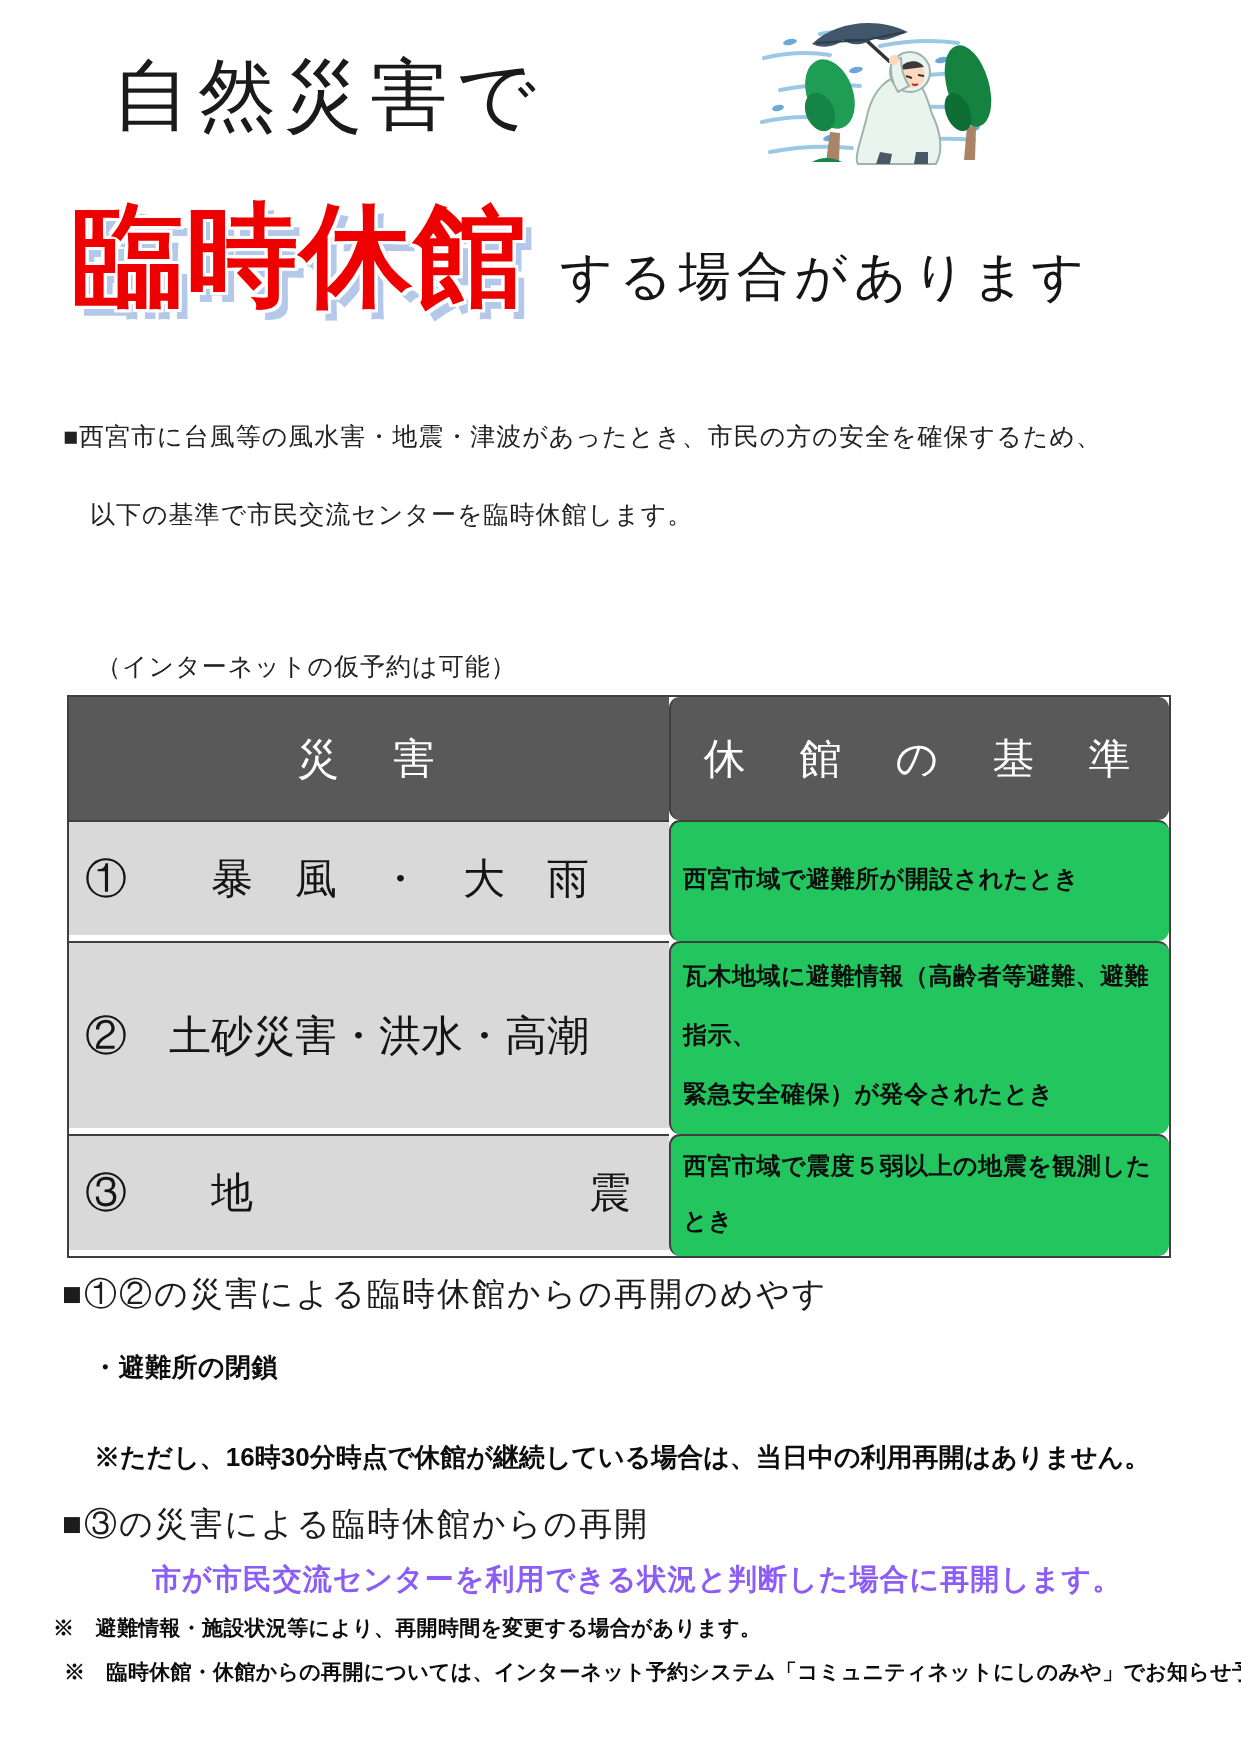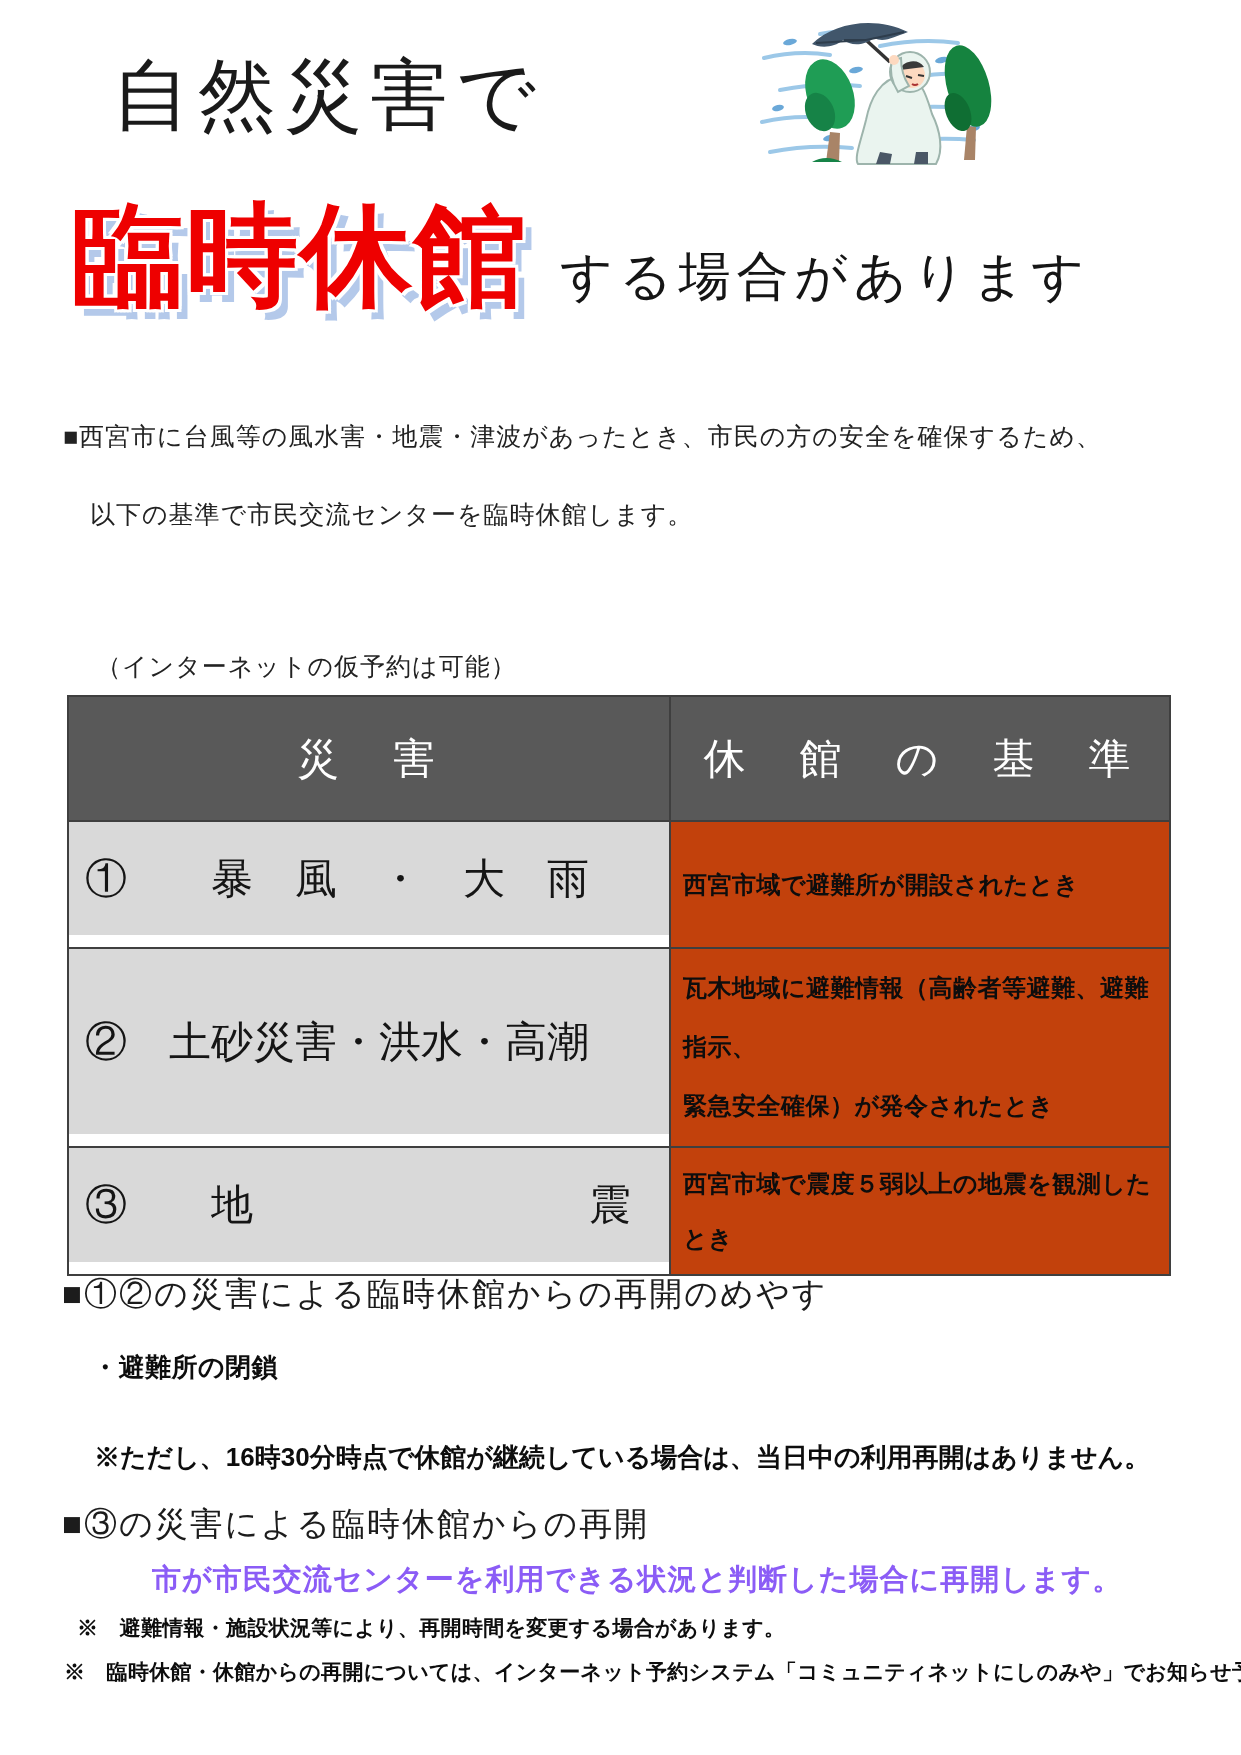--- a/index.html
+++ b/index.html
@@ -27,53 +27,53 @@
   
   .intro-line{font-size:25px;letter-spacing:1px;color:#222;}
   .il1{left:63px;top:420px;}
   .il2{left:90px;top:498px;}
   .il3{left:90px;top:576px;}
   .il4{left:96px;top:650px;}
 
   
   .closure-table{position:absolute;left:67px;top:695px;width:1100px;border:2px solid var(--c-border,#3f3f3f);}
   .trow{display:grid;grid-template-columns:600px 500px;}
-  .trow > div + div{border-left:2px solid var(--c-border,#3f3f3f);}
+  .trow > div + div{border-left:2px solid var(--c-border,#3f3f3f);border-radius:11px;}
   .trow + .trow > div{border-top:2px solid var(--c-border,#3f3f3f);}
   .thead > div{
     height:123px;background:var(--c-header_bg,#595959);color:#ffffff;
     display:flex;align-items:center;justify-content:center;
     font-size:42px;letter-spacing:6px;font-weight:400;
   }
   .c1{
     background:var(--c-row_bg,#d9d9d9);display:flex;align-items:center;
     padding-left:16px;font-size:42px;white-space:pre;color:#151515;text-align:center;
   }
   .c2{
-    background:#c2410c;font-weight:700;font-size:24px;color:#0d0d0d;
-    padding:6px 10px 6px 12px;display:flex;align-items:center;
+    background:#22c55e;font-weight:700;font-size:24px;color:#0d0d0d;
+    padding:0 10px 6px 12px;display:flex;align-items:center;
     white-space:pre-line;letter-spacing:0.5px;
   }
   .r1 > div{height:113px;}
   .r2 > div{height:185px;}
   .r3 > div{height:114px;}
   .r2 .c2{line-height:2.45;}
   .r3 .c2{line-height:2.3;}
 
   
   .section-heading{font-size:33px;letter-spacing:2px;font-weight:500;color:#1c1c1c;}
   .sh1{left:62px;top:1272px;}
   .sh2{left:62px;top:1502px;}
   .bullet{font-weight:700;font-size:26px;color:#0d0d0d;letter-spacing:0.5px;}
   .b1{left:92px;top:1350px;}
   .b2{left:92px;top:1391px;}
   .note{left:94px;top:1440px;font-weight:700;font-size:26px;color:#0d0d0d;}
   .reopen-statement{left:152px;top:1560px;font-weight:700;font-size:29px;letter-spacing:1px;color:#8b5cf6;}
   .footnote{font-weight:700;font-size:21px;color:#0d0d0d;letter-spacing:0.3px;}
-  .fn1{left:77px;top:1614px;}
+  .fn1{left:53px;top:1614px;}
   .fn2{left:64px;top:1658px;}
 </style>
 </head>
 <body>
 
 <div class="page">
 
   <div class="abs title-black">自然災害で</div>
 
   <svg class="illustration" viewBox="0 0 232 150" aria-hidden="true">

